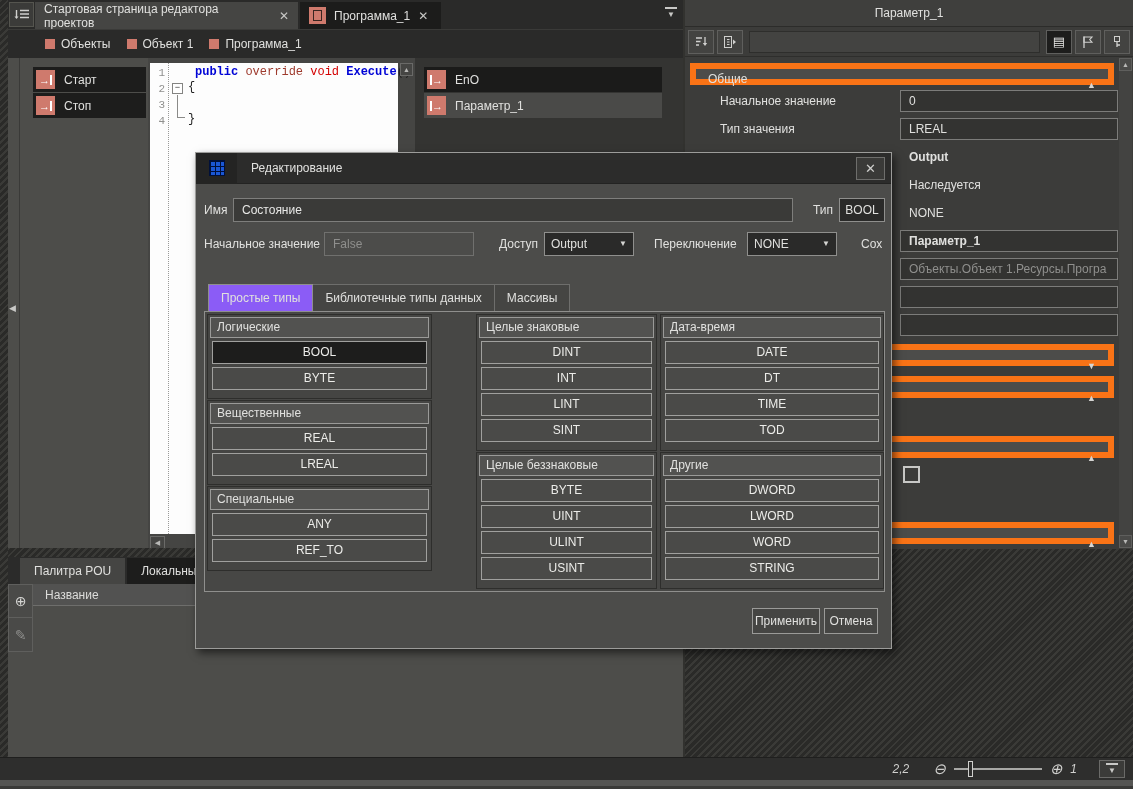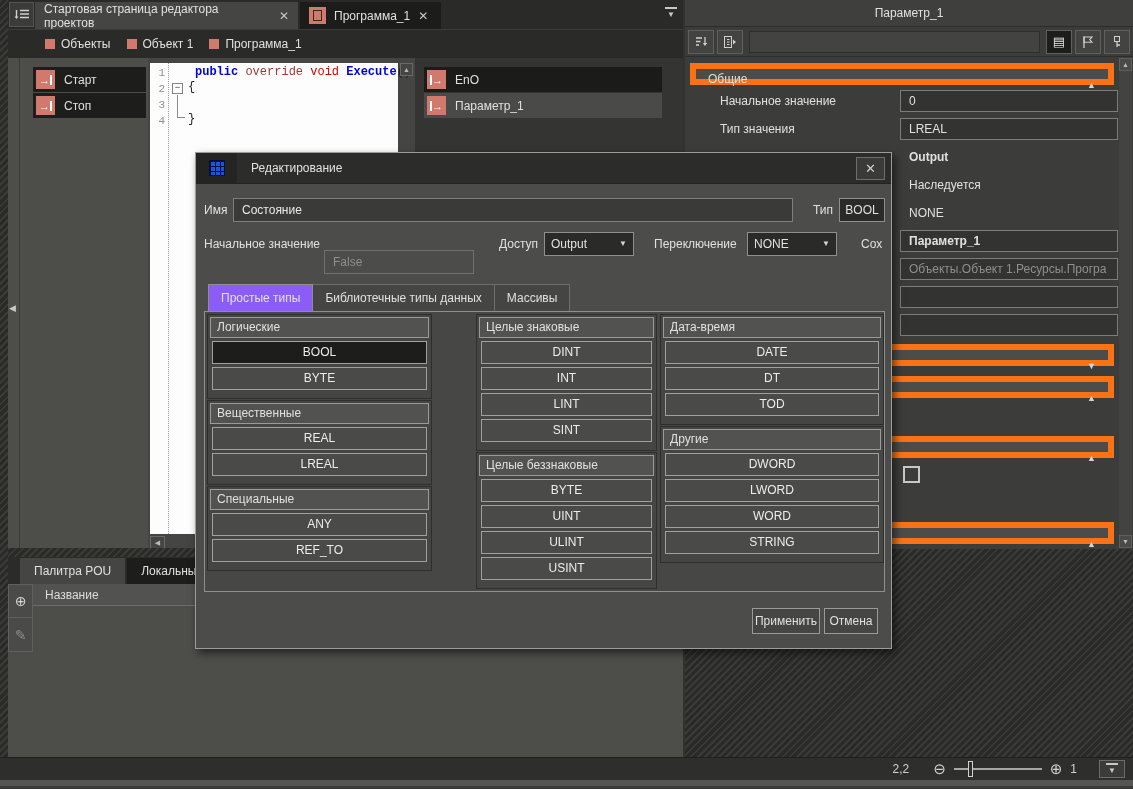--- a/index.html
+++ b/index.html
@@ -105,21 +105,21 @@
   .bp-tab-active{ background:#1d1d1c; }
   .bp-tools{ left:0; top:27px; width:25px; }
   .bp-tool-btn{ width:25px; height:34px; background:#4a4a48; border:1px solid #5f5f5d;
     border-top:none; display:flex; align-items:center; justify-content:center; font-size:14px; }
   .bp-grid-hdr{ left:25px; top:27px; width:650px; height:22px; background:#525251;
     border-bottom:1px solid #6e6e6c; line-height:22px; padding-left:12px; color:#dcdcda; }
   .gap-strip{ left:8px; top:548px; width:675px; height:9px; }
 
   
   .status-bar{ left:0; top:757px; width:1133px; height:23px; background:#2e2e2d;
-    border-top:1px solid #1f1f1e; }
+    border-top:1px solid #1f1f1e;font-style:italic; }
   .sb-right{ position:absolute; right:8px; top:0; height:22px; display:flex;
     align-items:center; gap:8px; color:#d0d0ce; }
   .sb-circle{ font-size:15px; color:#d0d0ce; }
   .sb-track{ position:relative; width:88px; height:2px; background:#a8a8a6; }
   .sb-handle{ position:absolute; left:14px; top:-7px; width:5px; height:16px;
     background:#2e2e2d; border:1px solid #d0d0ce; }
   .sb-pin-btn{ width:26px; height:18px; background:#3b3b39; border:1px solid #6a6a68;
     display:flex; align-items:center; justify-content:center; margin-left:14px; }
   .bottom-strip{ left:0; top:780px; width:1133px; height:9px; background:#555553;
     border-bottom:3px solid #3a3a38; }
@@ -393,21 +393,21 @@
         <span>✕</span>
       </div>
     </div>
 
     <div class="abs" style="left:8px;top:50px;">Имя</div>
     <input class="abs d-input" style="left: 37px; top: 45px; width: 560px; height: 24px;" value="Состояние">
     <div class="abs" style="left:617px;top:50px;">Тип</div>
     <div class="abs d-box" style="left:643px;top:45px;width:46px;height:24px;text-align:center;">BOOL</div>
 
     <div class="abs" style="left:8px;top:84px;">Начальное значение</div>
-    <input class="abs d-input d-init-input" style="left: 128px; top: 79px; width: 150px; height: 24px; margin-top: 18px;" placeholder="False">
+    <input class="abs d-input d-init-input" style="left: 128px; top: 79px; width: 150px; height: 24px;" placeholder="False">
     <div class="abs" style="left:303px;top:84px;">Доступ</div>
     <div class="abs d-box dd" style="left:348px;top:79px;width:90px;height:24px;">
       <span>Output</span>
       <span class="caret">▼</span>
     </div>
     <div class="abs" style="left:458px;top:84px;">Переключение</div>
     <div class="abs d-box dd" style="left:551px;top:79px;width:90px;height:24px;">
       <span>NONE</span>
       <span class="caret">▼</span>
     </div>
@@ -451,20 +451,21 @@
           <div class="type-btn">UINT</div>
           <div class="type-btn">ULINT</div>
           <div class="type-btn">USINT</div>
         </div>
       </div>
       <div class="tcol tcol3">
         <div class="type-group">
           <div class="tg-header">Дата-время</div>
           <div class="type-btn">DATE</div>
           <div class="type-btn">DT</div>
+          <div class="type-btn">TIME</div>
           <div class="type-btn">TOD</div>
         </div>
         <div class="type-group">
           <div class="tg-header">Другие</div>
           <div class="type-btn">DWORD</div>
           <div class="type-btn">LWORD</div>
           <div class="type-btn">WORD</div>
           <div class="type-btn">STRING</div>
         </div>
       </div>

